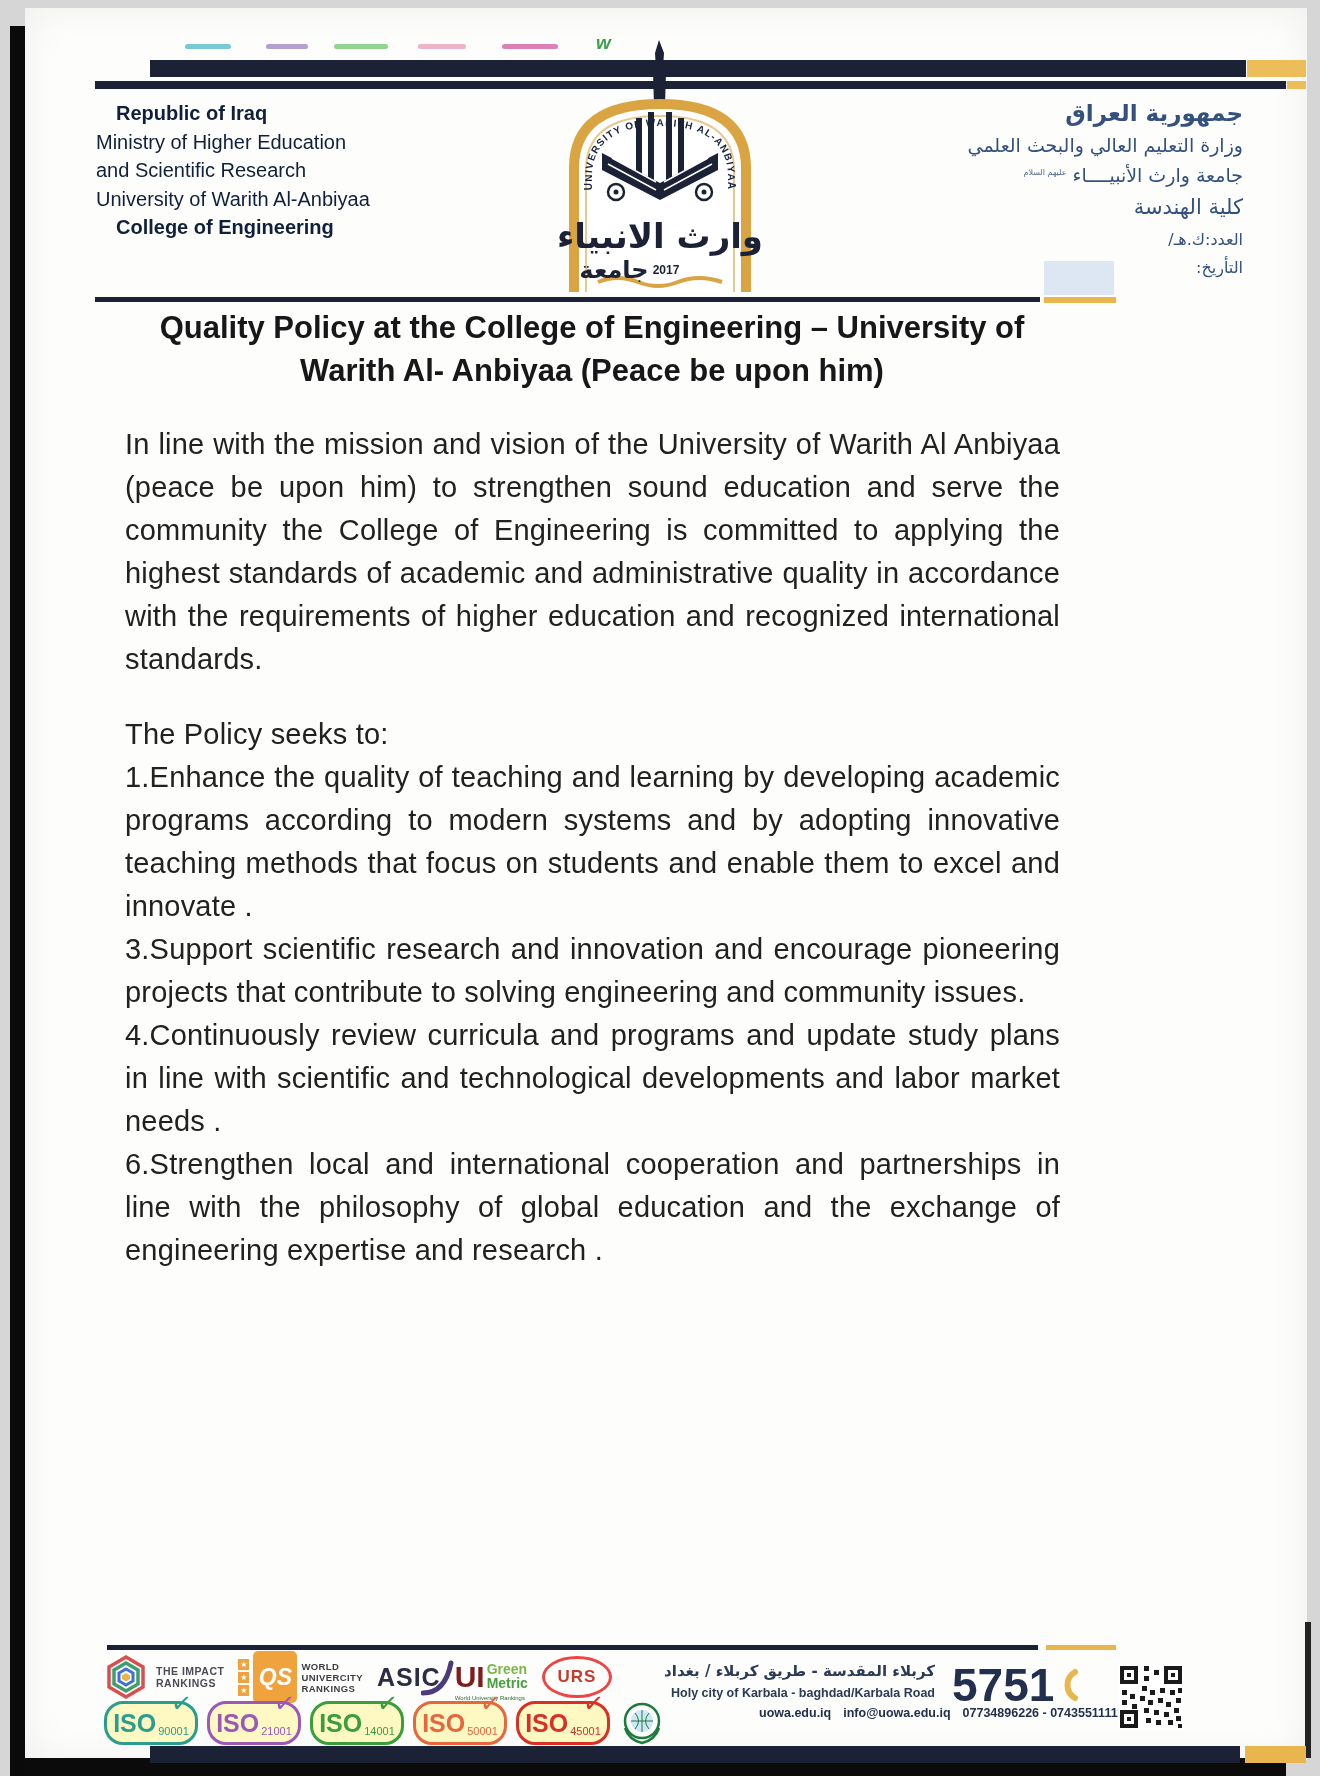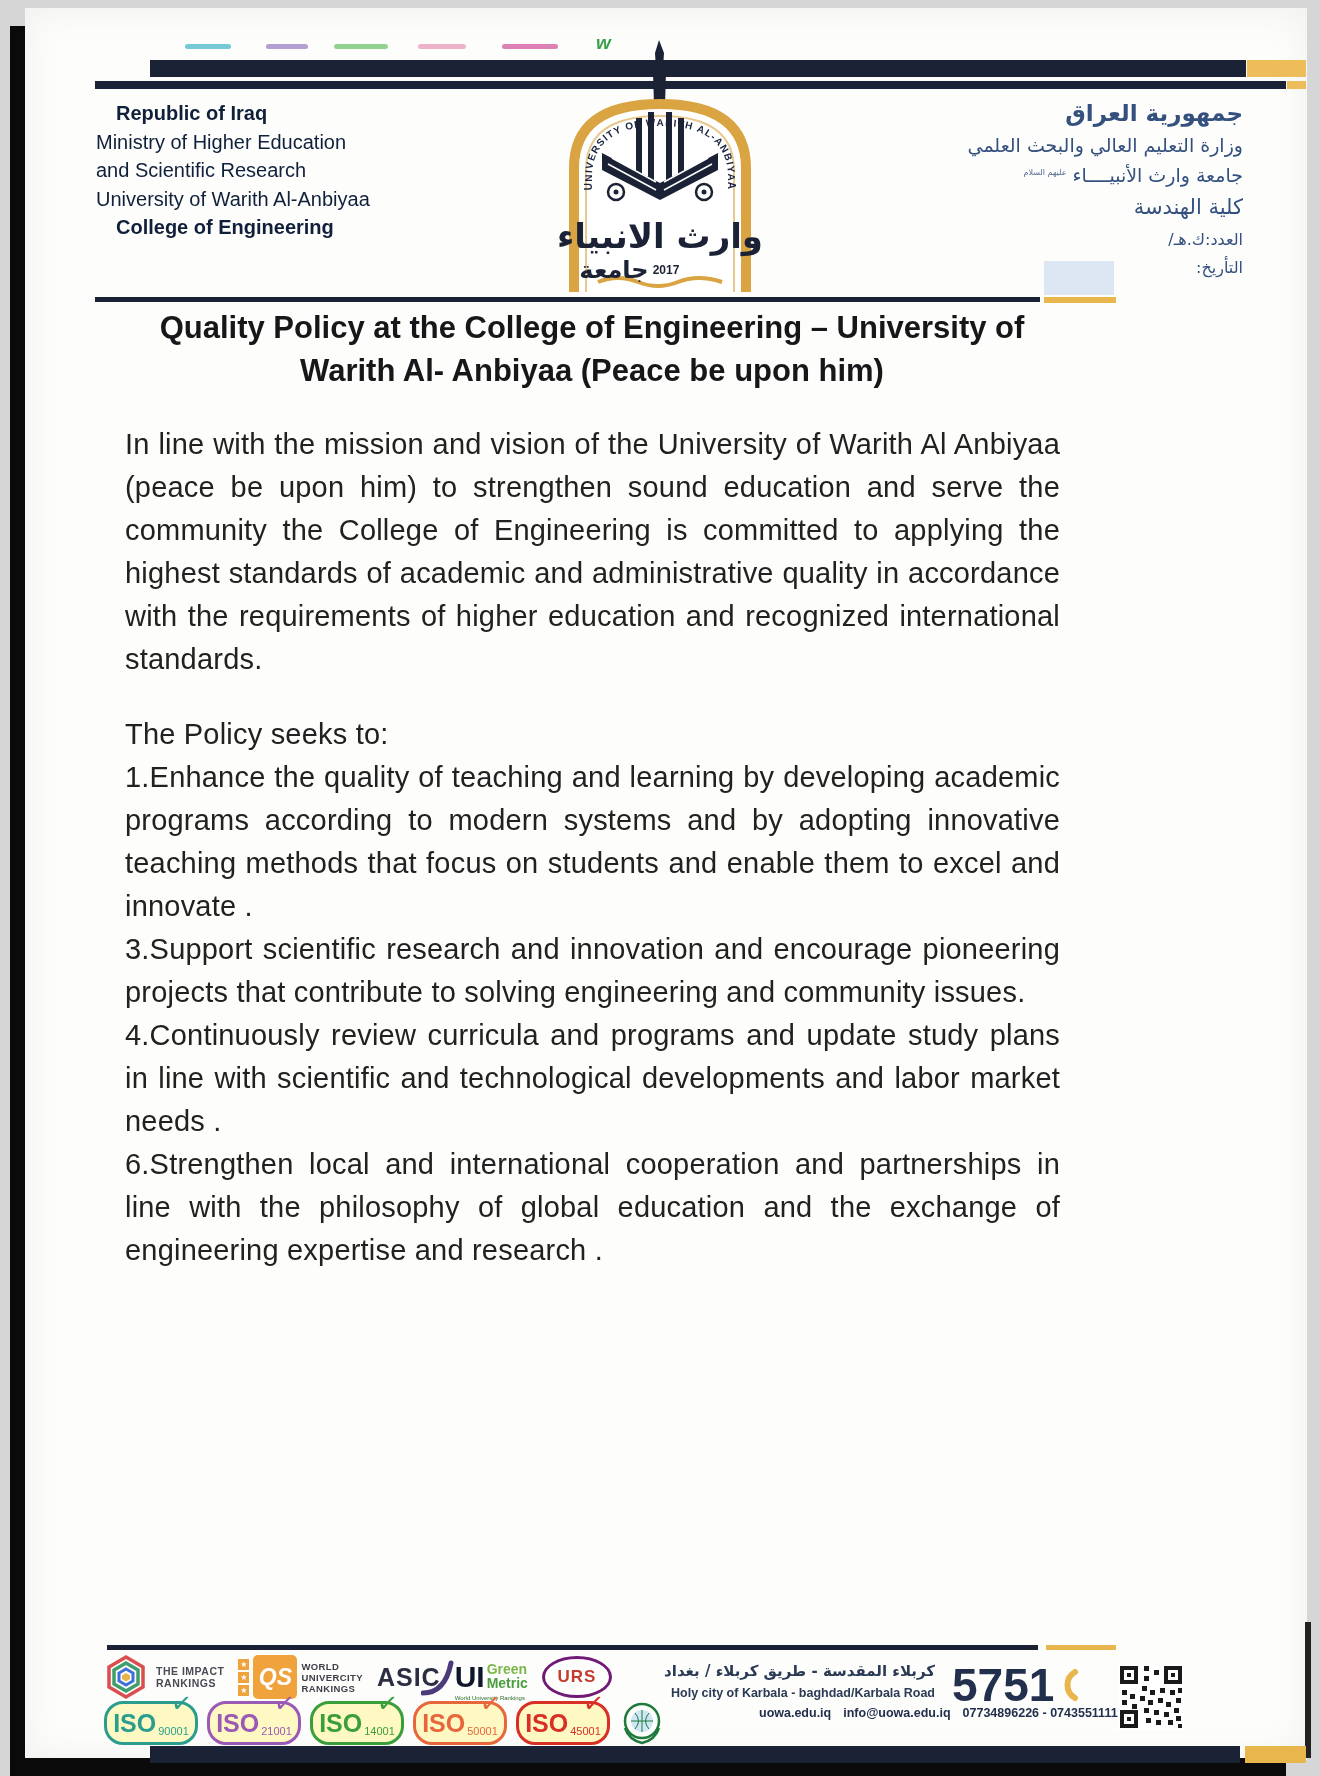--- a/index.html
+++ b/index.html
@@ -52,32 +52,32 @@
   
   .foot-rule{position:absolute;left:107px;top:1645px;width:931px;height:5px;background:#1b2235;}
   .foot-rule-gold{position:absolute;left:1046px;top:1645px;width:70px;height:5px;background:#e9b64d;}
   .rank-row{position:absolute;left:104px;top:1652px;height:50px;display:flex;align-items:center;gap:14px;}
   .rank-label{font-size:10.5px;font-weight:bold;color:#4a4a57;line-height:12px;letter-spacing:.5px;}
   .impact{display:flex;align-items:center;gap:8px;}
   .qs{display:flex;align-items:center;gap:4px;}
   .qs-stars{display:flex;flex-direction:column;gap:2px;}
   .qs-star{width:11px;height:11px;background:#f0a23c;color:#fff;font-size:8px;line-height:11px;
            text-align:center;}
-  .qs-box{width:44px;height:44px;background:#f0a23c;border-radius:5px;color:#fff;font-weight:bold;
+  .qs-box{width:44px;height:52px;background:#f0a23c;border-radius:5px;color:#fff;font-weight:bold;
           font-size:23px;display:flex;align-items:center;justify-content:center;font-style:italic;}
   .qs-label{font-size:9.5px;font-weight:bold;color:#3c3c46;line-height:11px;letter-spacing:.4px;}
   .asic{position:relative;font-size:25px;font-weight:bold;color:#2b2d42;letter-spacing:1px;}
   .asic svg{position:absolute;right:-14px;top:-6px;}
   .gm{display:flex;align-items:flex-start;gap:2px;position:relative;}
-  .gm-ui{font-size:30px;font-weight:bold;color:#0f172a;line-height:30px;text-align:center;}
+  .gm-ui{font-size:30px;font-weight:bold;color:#7f1d1d;line-height:30px;text-align:center;}
   .gm-col{font-size:14px;line-height:14px;font-weight:bold;}
   .gm-green{color:#7ab648;}
   .gm-metric{color:#4a9e3f;}
   .gm-sub{position:absolute;left:0;bottom:-9px;font-size:6px;color:#2b6e2b;white-space:nowrap;}
-  .urs{width:64px;height:36px;border:3px solid #701a75;border-radius:50%;display:flex;
+  .urs{width:64px;height:36px;border:3px solid #ef4444;border-radius:50%;display:flex;
        align-items:center;justify-content:center;color:#c23b2e;font-weight:bold;font-size:17px;
        letter-spacing:1px;}
   .iso-row{position:absolute;left:104px;top:1700px;display:flex;align-items:center;gap:9px;}
   .iso-badge{position:relative;width:88px;height:38px;border-radius:19px;background:#fef9c3;
              display:flex;align-items:center;justify-content:center;}
   .iso-badge .iso-word{font-size:25px;font-weight:bold;}
   .iso-badge .iso-num{font-size:11px;margin-left:2px;align-self:flex-end;padding-bottom:5px;}
   .iso-check{position:absolute;top:-15px;right:3px;font-size:25px;font-weight:bold;
              transform:rotate(6deg);font-family:"DejaVu Sans",sans-serif;}
   .iso-0{border:3px solid #2a9d8f;color:#2a9d8f;}

